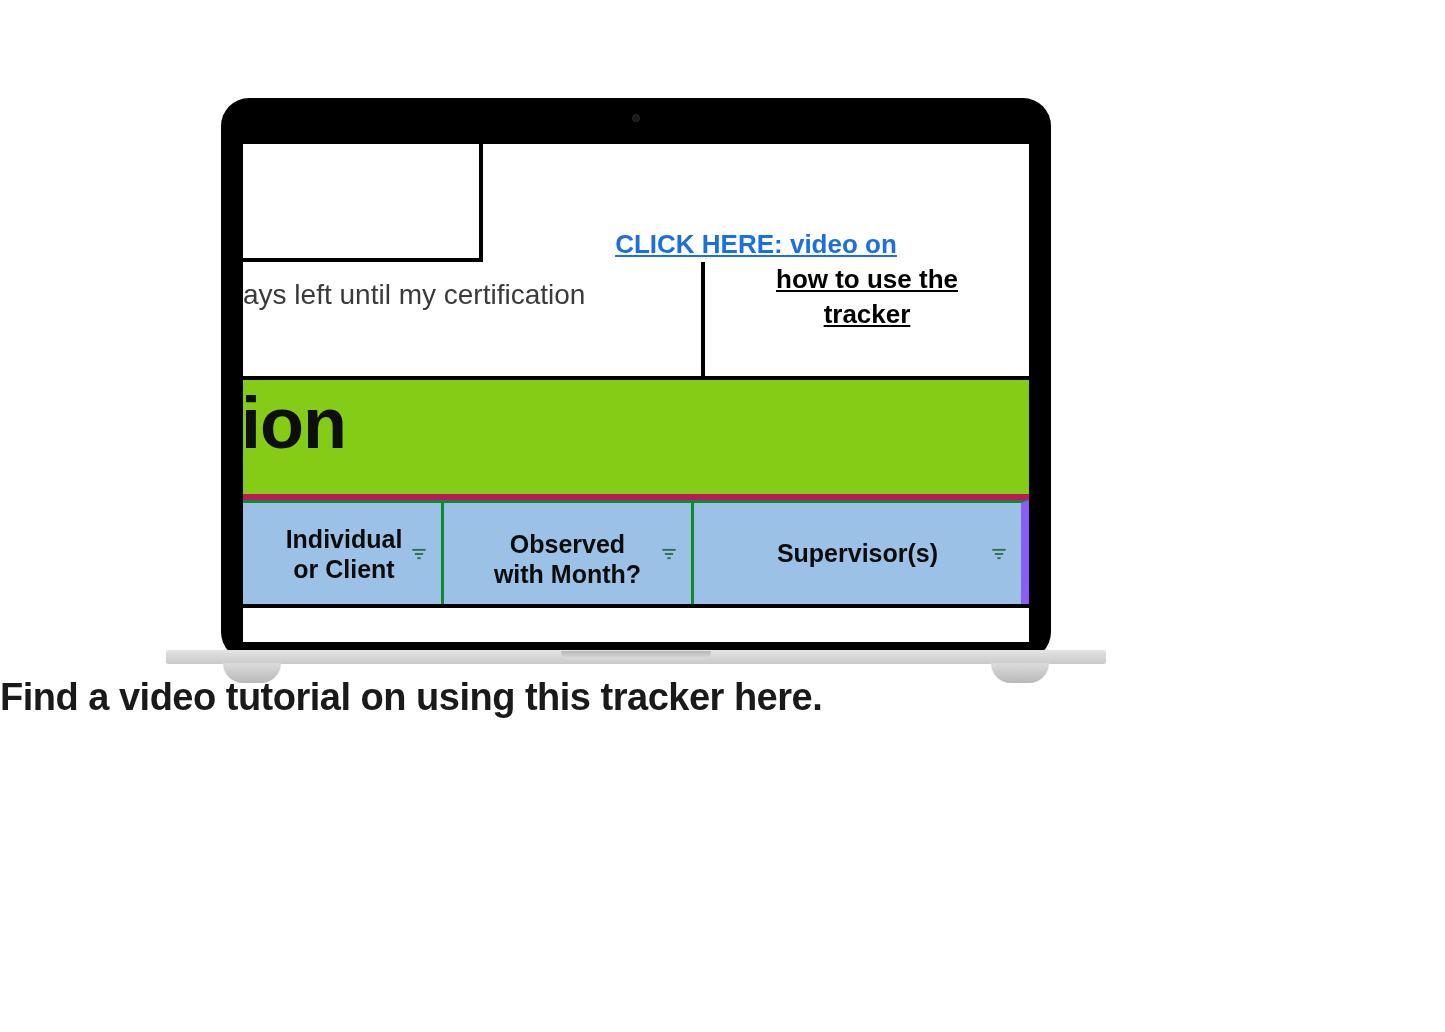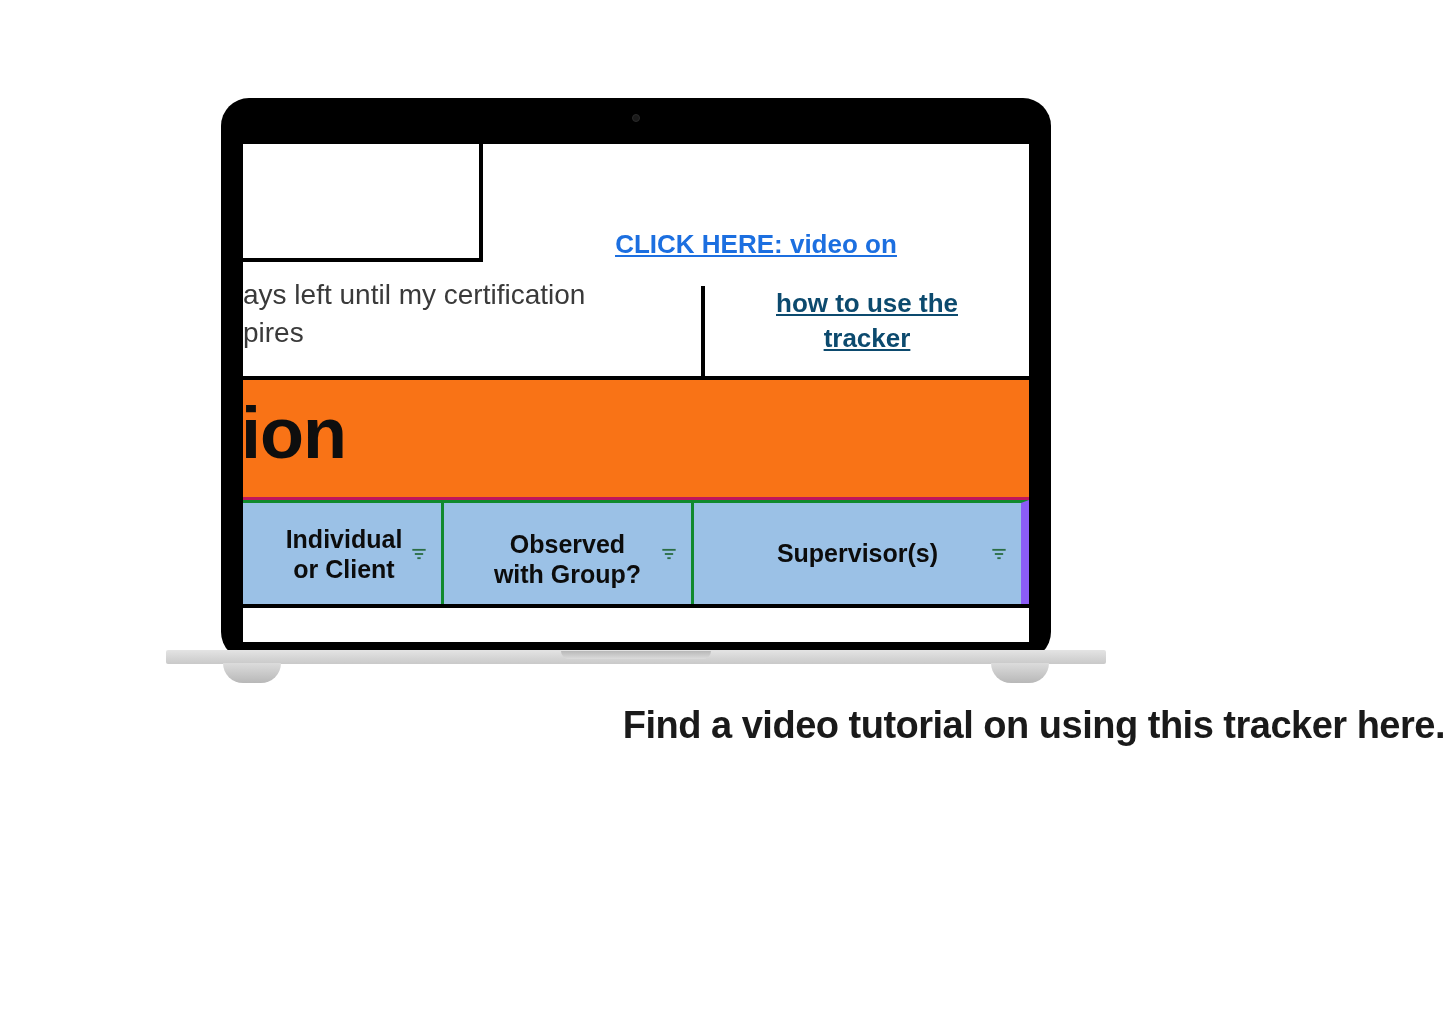--- a/index.html
+++ b/index.html
@@ -115,36 +115,35 @@
       border-left: 4px solid #000;
       border-bottom: 4px solid #000;
       display: flex;
       flex-direction: column;
       align-items: center;
       justify-content: flex-start;
       text-align: center;
       font-family: Arial, sans-serif;
       font-weight: 600;
       font-size: 26px;
-      color: #0c4a6e;
+      color: #000000;
       padding: 0 14px 0 14px;
-      margin-top: 24px;
     }
     .cell-link-bottom .link-line {
       text-decoration: underline;
       line-height: 1.35;
     }
     .ion-band {
       width: 100%;
       height: 120px;
-      background: #f97316;
-      border-bottom: 3px solid #be185d;
+      background: #84cc16;
+      border-bottom: 6px solid #be185d;
       display: flex;
       align-items: flex-start;
-      padding-top: 12px;
+      padding-top: 2px;
     }
     .ion-text {
       font-family: 'Arial Black', Arial, sans-serif;
       font-weight: 900;
       font-size: 72px;
       color: #0e0e0e;
       letter-spacing: -1px;
       margin-left: -2px;
     }
     .headers {
@@ -227,23 +226,23 @@
       width: 58px;
       height: 20px;
       background: linear-gradient(180deg, #dcdcdc 0%, #b8b8b8 100%);
       border-radius: 0 0 34px 34px;
     }
     .foot.left { left: 38px; }
     .foot.right { right: 38px; }
     .caption {
       position: absolute;
       left: 0;
-      top: 704px;
+      top: 676px;
       width: 1445px;
-      text-align: right;
+      text-align: left;
       font-family: 'Arial Black', Arial, sans-serif;
       font-weight: 900;
       font-size: 38px;
       color: #1a1a1a;
       letter-spacing: -0.5px;
     }
   </style>
 </head>
 <body>
 
@@ -258,21 +257,20 @@
         <div class="cell-link">
           <a href="#">
             <span class="link-line">CLICK HERE: video on</span>
           </a>
         </div>
       </div>
 
       <div class="mid-row">
         <div class="cell-cert">
           <div>ays left until my certification</div>
-          <div>pires</div>
         </div>
         <div class="cell-link-bottom">
           <span class="link-line">how to use the</span>
           <span class="link-line">tracker</span>
         </div>
       </div>
 
       <div class="ion-band">
         <span class="ion-text">ion</span>
       </div>
@@ -287,21 +285,21 @@
             <svg viewBox="0 0 24 24" fill="none" stroke="currentColor" stroke-width="2.2">
               <line x1="4" y1="7" x2="20" y2="7"></line>
               <line x1="7" y1="12" x2="17" y2="12"></line>
               <line x1="10" y1="17" x2="14" y2="17"></line>
             </svg>
           </span>
         </div>
         <div class="header-cell hc2">
           <div class="hc2-inner">
             <div>Observed</div>
-            <div>with Group?</div>
+            <div>with Month?</div>
           </div>
           <span class="filter-icon">
             <svg viewBox="0 0 24 24" fill="none" stroke="currentColor" stroke-width="2.2">
               <line x1="4" y1="7" x2="20" y2="7"></line>
               <line x1="7" y1="12" x2="17" y2="12"></line>
               <line x1="10" y1="17" x2="14" y2="17"></line>
             </svg>
           </span>
         </div>
         <div class="header-cell hc3">

